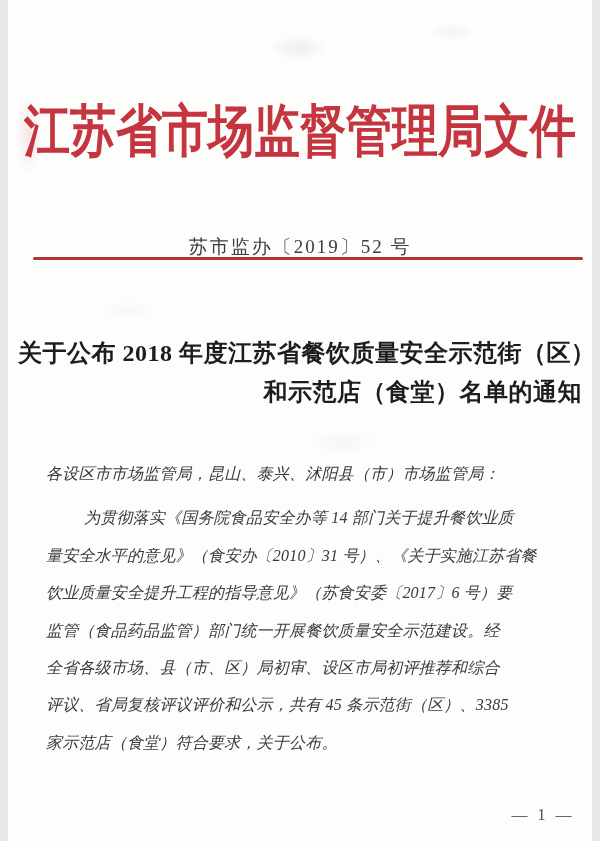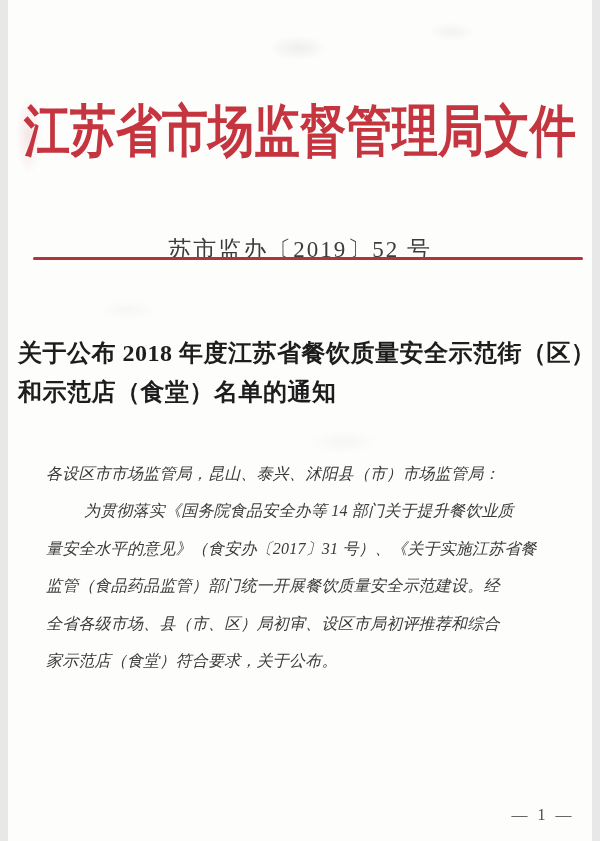--- a/index.html
+++ b/index.html
@@ -34,58 +34,58 @@
     letter-spacing: 0px;
     transform: scaleY(1.22);
     transform-origin: center top;
     white-space: nowrap;
   }
   .doc-number {
     position: absolute;
     left: 0; right: 0;
     top: 234px;
     text-align: center;
-    font-size: 23px;
+    font-size: 19px;
     color: #3c3c3c;
     letter-spacing: 2px;
     white-space: nowrap;
   }
   .red-rule {
     position: absolute;
     left: 25px;
     top: 257px;
     width: 550px;
     height: 3px;
     border-radius: 2px;
   }
   .doc-title {
     position: absolute;
     left: 10px; right: 10px;
     top: 334px;
-    text-align: left;
+    text-align: right;
     font-size: 24px;
     line-height: 39px;
     font-weight: bold;
     color: #1d1d1d;
     letter-spacing: 0.5px;
     white-space: nowrap;
   }
   .body-text {
     position: absolute;
     left: 38px;
     right: 30px;
     top: 455px;
     font-size: 16px;
     line-height: 37.4px;
     color: #3a3a3a;
     letter-spacing: 0.2px;
     font-style: italic;
   }
   .body-line { white-space: nowrap; }
-  .body-line.indent { padding-left: 38px; }
+  .body-line.indent { padding-left: 38px; margin-top: 7px; }
   .page-number {
     position: absolute;
     left: 480px;
     width: 110px;
     top: 806px;
     text-align: center;
     font-size: 16px;
     color: #4d4d4d;
     letter-spacing: 3px;
     white-space: nowrap;
@@ -109,21 +109,23 @@
   <div class="red-rule" style="background: rgb(176, 52, 58);"></div>
 
   <div class="doc-title">
     <div>关于公布 2018 年度江苏省餐饮质量安全示范街（区）</div>
     <div>和示范店（食堂）名单的通知</div>
   </div>
 
   <div class="body-text">
     <div class="body-line">各设区市市场监管局，昆山、泰兴、沭阳县（市）市场监管局：</div>
     <div class="body-line indent">为贯彻落实《国务院食品安全办等 14 部门关于提升餐饮业质</div>
-    <div class="body-line">量安全水平的意见》（食安办〔2017〕31 号）、《关于实施江苏省餐</div>
+    <div class="body-line">量安全水平的意见》（食安办〔2010〕31 号）、《关于实施江苏省餐</div>
+    <div class="body-line">饮业质量安全提升工程的指导意见》（苏食安委〔2017〕6 号）要</div>
     <div class="body-line">监管（食品药品监管）部门统一开展餐饮质量安全示范建设。经</div>
     <div class="body-line">全省各级市场、县（市、区）局初审、设区市局初评推荐和综合</div>
+    <div class="body-line">评议、省局复核评议评价和公示，共有 45 条示范街（区）、3385</div>
     <div class="body-line">家示范店（食堂）符合要求，关于公布。</div>
   </div>
 
   <div class="page-number">— 1 —</div>
 
 </div>
 
 </body></html>

